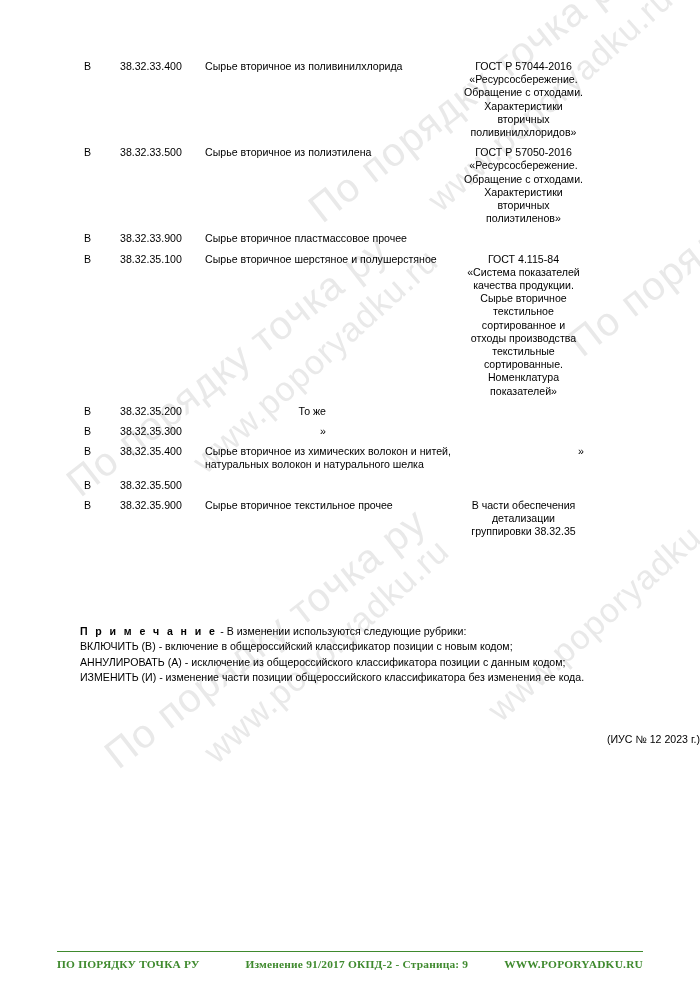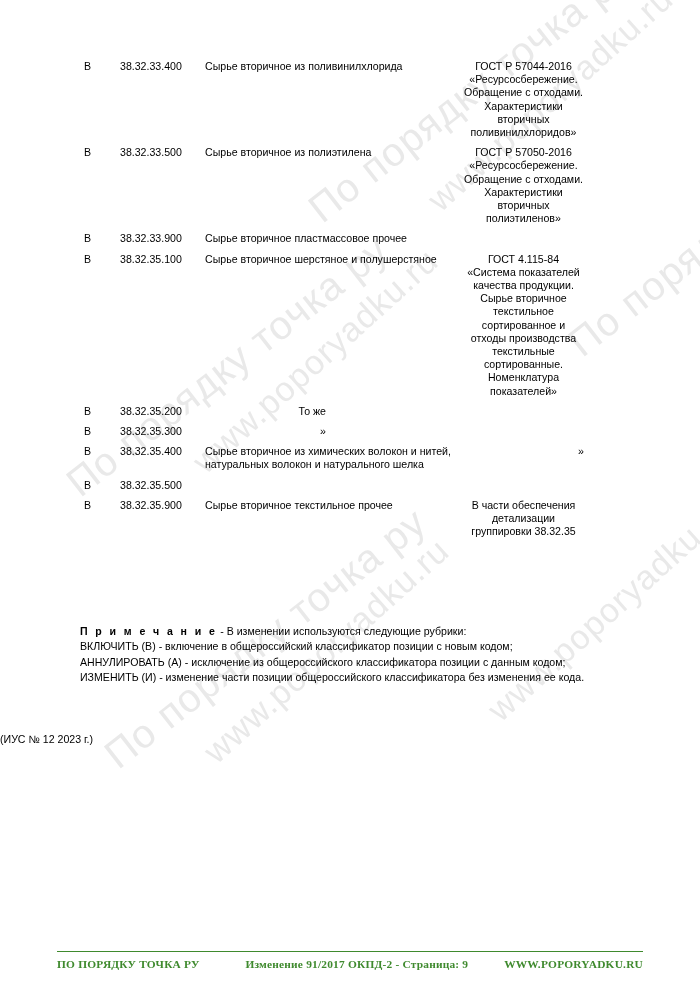--- a/index.html
+++ b/index.html
@@ -98,21 +98,21 @@
     letter-spacing: 2.4px;
   }
   .note-line { white-space: nowrap; }
   .note-line.wrap { white-space: normal; }
 
   .ius {
     position: absolute;
     top: 733px;
     left: 0;
     width: 700px;
-    text-align: left;
+    text-align: right;
     font-size: 10.6px;
   }
 
   
   .footer-rule {
     position: absolute;
     left: 57px;
     right: 57px;
     top: 951px;
     height: 1px;

